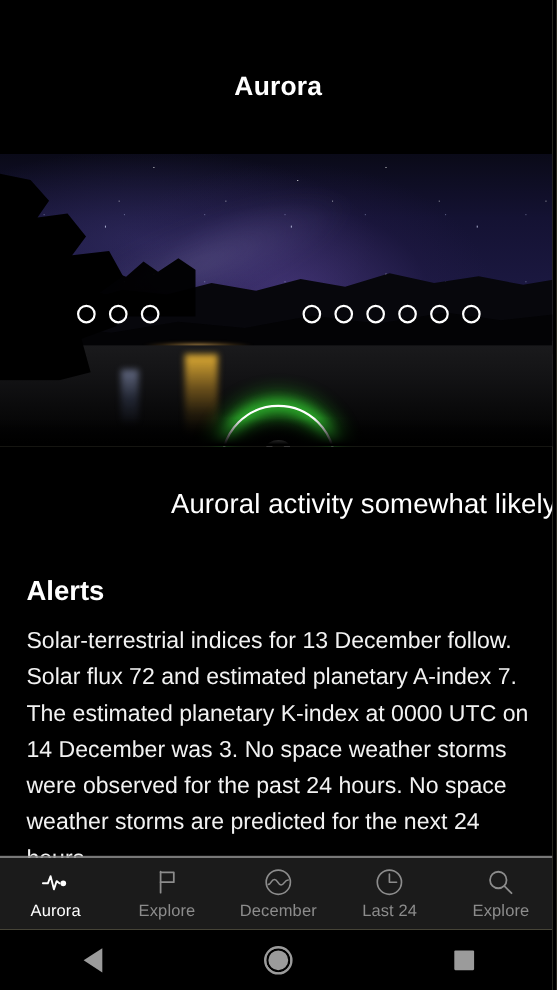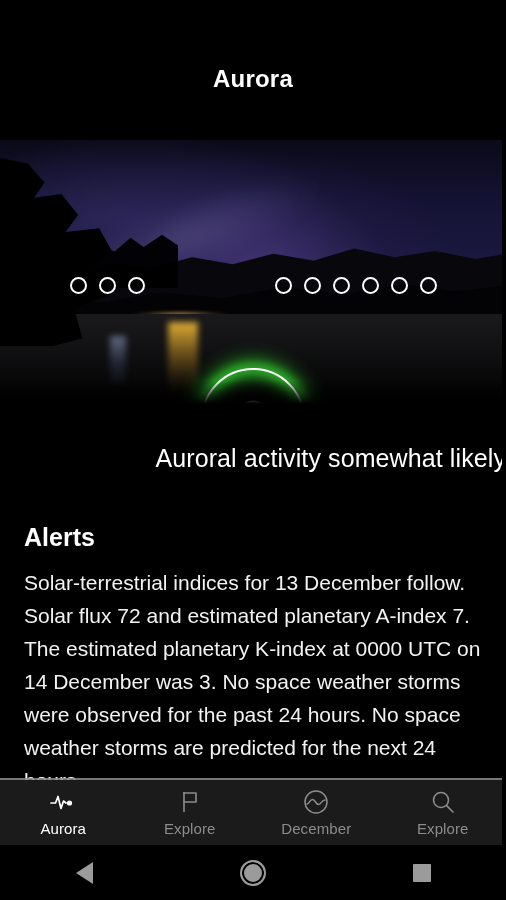--- a/index.html
+++ b/index.html
@@ -432,20 +432,29 @@
     <div class="tab">
       <span class="tab-icon">
         <svg viewBox="0 0 26 26" width="26" height="26" fill="none" stroke="#8c8c8c" stroke-width="1.5" stroke-linecap="round" stroke-linejoin="round">
           <circle cx="13" cy="13" r="11"></circle>
           <path d="M4 15 C6.5 15 6.5 10.5 9.5 10.5 C12.5 10.5 12.5 15.5 15.5 15.5 C18.5 15.5 18.5 11 22 11"></path>
         </svg>
       </span>
       <span class="tab-label">December</span>
     </div>
 
+    <div class="tab">
+      <span class="tab-icon">
+        <svg viewBox="0 0 26 26" width="26" height="26" fill="none" stroke="#8c8c8c" stroke-width="1.5" stroke-linecap="round" stroke-linejoin="round">
+          <circle cx="13" cy="13" r="11"></circle>
+          <path d="M13 5.5 V13 H19.5"></path>
+        </svg>
+      </span>
+      <span class="tab-label">Last 24</span>
+    </div>
 
     <div class="tab">
       <span class="tab-icon">
         <svg viewBox="0 0 26 26" width="26" height="26" fill="none" stroke="#8c8c8c" stroke-width="1.6" stroke-linecap="round" stroke-linejoin="round">
           <circle cx="11" cy="11" r="7.5"></circle>
           <path d="M16.6 16.6 L23 23"></path>
         </svg>
       </span>
       <span class="tab-label">Explore</span>
     </div>

